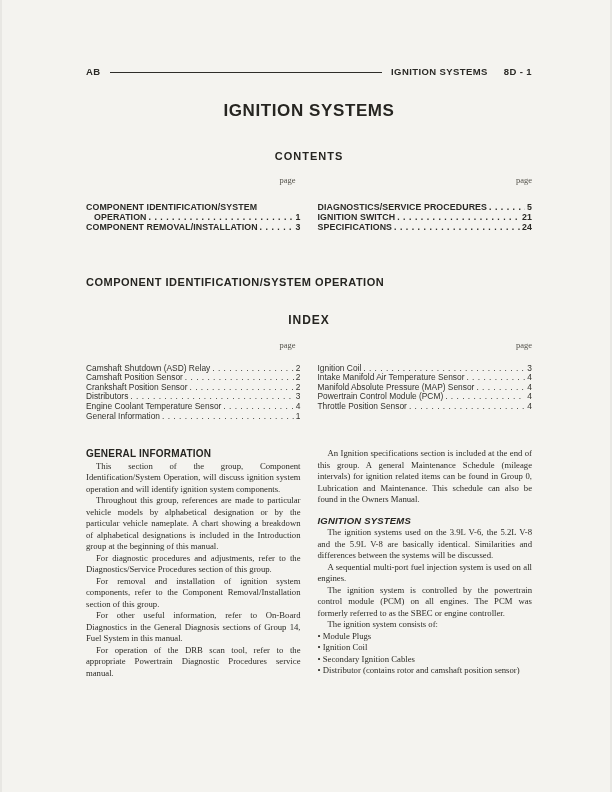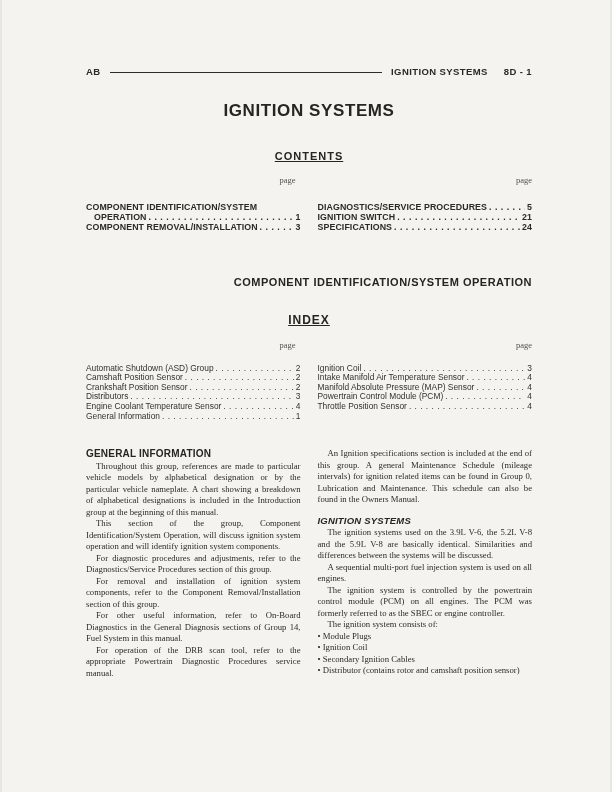--- a/index.html
+++ b/index.html
@@ -15,40 +15,40 @@
     overflow:hidden;
   }
   
   .running-head{display:flex;align-items:center;font-weight:700;font-size:9.5px;letter-spacing:.4px;color:#2b2a26;}
   .hdr-rule{flex:1;height:0;border-top:1.6px solid #2e2d29;margin:1px 9px 0 9px;}
   .hdr-section{margin-right:16px;}
   .hdr-page{white-space:nowrap;}
   
   .doc-title{margin:24px 0 0 0;text-align:center;font-size:17px;font-weight:700;letter-spacing:.6px;color:#262521;}
   
-  .block-heading{margin:29px 0 0 0;text-align:center;font-size:11px;font-weight:700;letter-spacing:1px;color:#262521;text-decoration:underline;}
+  .block-heading{margin:29px 0 0 0;text-align:center;font-size:11px;font-weight:700;letter-spacing:1px;color:#262521;}
   .index-heading{margin:25px 0 0 0;font-size:12px;}
   
   .page-labels{display:flex;gap:27px;margin-top:13px;font-family:"Liberation Serif",serif;font-size:8.5px;color:#55534c;}
   .page-labels span{flex:1;text-align:right;}
   
   .columns{display:flex;gap:17px;margin-top:14px;}
   .col{flex:1;min-width:0;}
   
   .toc-row{display:flex;align-items:baseline;line-height:10.4px;}
   .toc-indent{padding-left:8px;justify-content:center;}
   .toc-label{white-space:nowrap;}
   .toc-dots{flex:1;overflow:hidden;white-space:nowrap;margin:0 2px;}
   .toc-dots::after{content:". . . . . . . . . . . . . . . . . . . . . . . . . . . . . . . . . . . . . . . . . . . . . . . . . . . .";letter-spacing:.5px;}
   .toc-page{white-space:nowrap;}
   .contents-cols{margin-top:17px;}
   .contents-cols .toc-row{font-weight:700;font-size:8.8px;letter-spacing:.1px;line-height:10.2px;color:#2b2a26;}
   .index-cols .toc-row{font-size:8.4px;line-height:9.6px;color:#33322d;}
   
-  .section-title{margin:43px 0 0 0;text-align:right;font-size:11px;font-weight:700;letter-spacing:.5px;color:#262521;}
+  .section-title{margin:43px 0 0 0;text-align:left;font-size:11px;font-weight:700;letter-spacing:.5px;color:#262521;}
   
   .body-cols{margin-top:27px;font-family:"Liberation Serif",serif;font-size:8.7px;line-height:11.5px;text-align:justify;color:#2d2c27;}
   .body-heading{margin:0 0 1px 0;font-family:"Liberation Sans",sans-serif;font-size:10px;font-weight:700;letter-spacing:.2px;color:#262521;text-align:left;}
   .body-heading.italic{font-style:italic;margin-top:9px;font-size:9.5px;}
   .body-par{margin:0;text-indent:10px;}
   .bullet-row{margin:0;text-align:left;}
 </style>
 </head>
 <body>
 
@@ -110,21 +110,21 @@
   <h3 class="block-heading index-heading">INDEX</h3>
 
   <div class="page-labels">
     <span>page</span>
     <span>page</span>
   </div>
 
   <div class="columns index-cols">
     <div class="col">
         <div class="toc-row">
-          <span class="toc-label">Automatic Shutdown (ASD) Group</span>
+          <span class="toc-label">Camshaft Shutdown (ASD) Relay</span>
           <span class="toc-dots"></span>
           <span class="toc-page">2</span>
         </div>
         <div class="toc-row">
           <span class="toc-label">Camshaft Position Sensor</span>
           <span class="toc-dots"></span>
           <span class="toc-page">2</span>
         </div>
         <div class="toc-row">
           <span class="toc-label">Crankshaft Position Sensor</span>
@@ -173,22 +173,22 @@
           <span class="toc-dots"></span>
           <span class="toc-page">4</span>
         </div>
       </div>
   </div>
 
   <div class="columns body-cols">
     <div class="col">
       <h4 class="body-heading">GENERAL INFORMATION</h4>
       <div>
+          <p class="body-par">This section of the group, Component Identification/System Operation, will discuss ignition system operation and will identify ignition system components.</p>
           <p class="body-par">Throughout this group, references are made to particular vehicle models by alphabetical designation or by the particular vehicle nameplate. A chart showing a breakdown of alphabetical designations is included in the Introduction group at the beginning of this manual.</p>
-          <p class="body-par">This section of the group, Component Identification/System Operation, will discuss ignition system operation and will identify ignition system components.</p>
           <p class="body-par">For diagnostic procedures and adjustments, refer to the Diagnostics/Service Procedures section of this group.</p>
           <p class="body-par">For removal and installation of ignition system components, refer to the Component Removal/Installation section of this group.</p>
           <p class="body-par">For other useful information, refer to On-Board Diagnostics in the General Diagnosis sections of Group 14, Fuel System in this manual.</p>
           <p class="body-par">For operation of the DRB scan tool, refer to the appropriate Powertrain Diagnostic Procedures service manual.</p>
         </div>
     </div>
     <div class="col">
       <p class="body-par">An Ignition specifications section is included at the end of this group. A general Maintenance Schedule (mileage intervals) for ignition related items can be found in Group 0, Lubrication and Maintenance. This schedule can also be found in the Owners Manual.</p>
       <h4 class="body-heading italic">IGNITION SYSTEMS</h4>
       <div>

